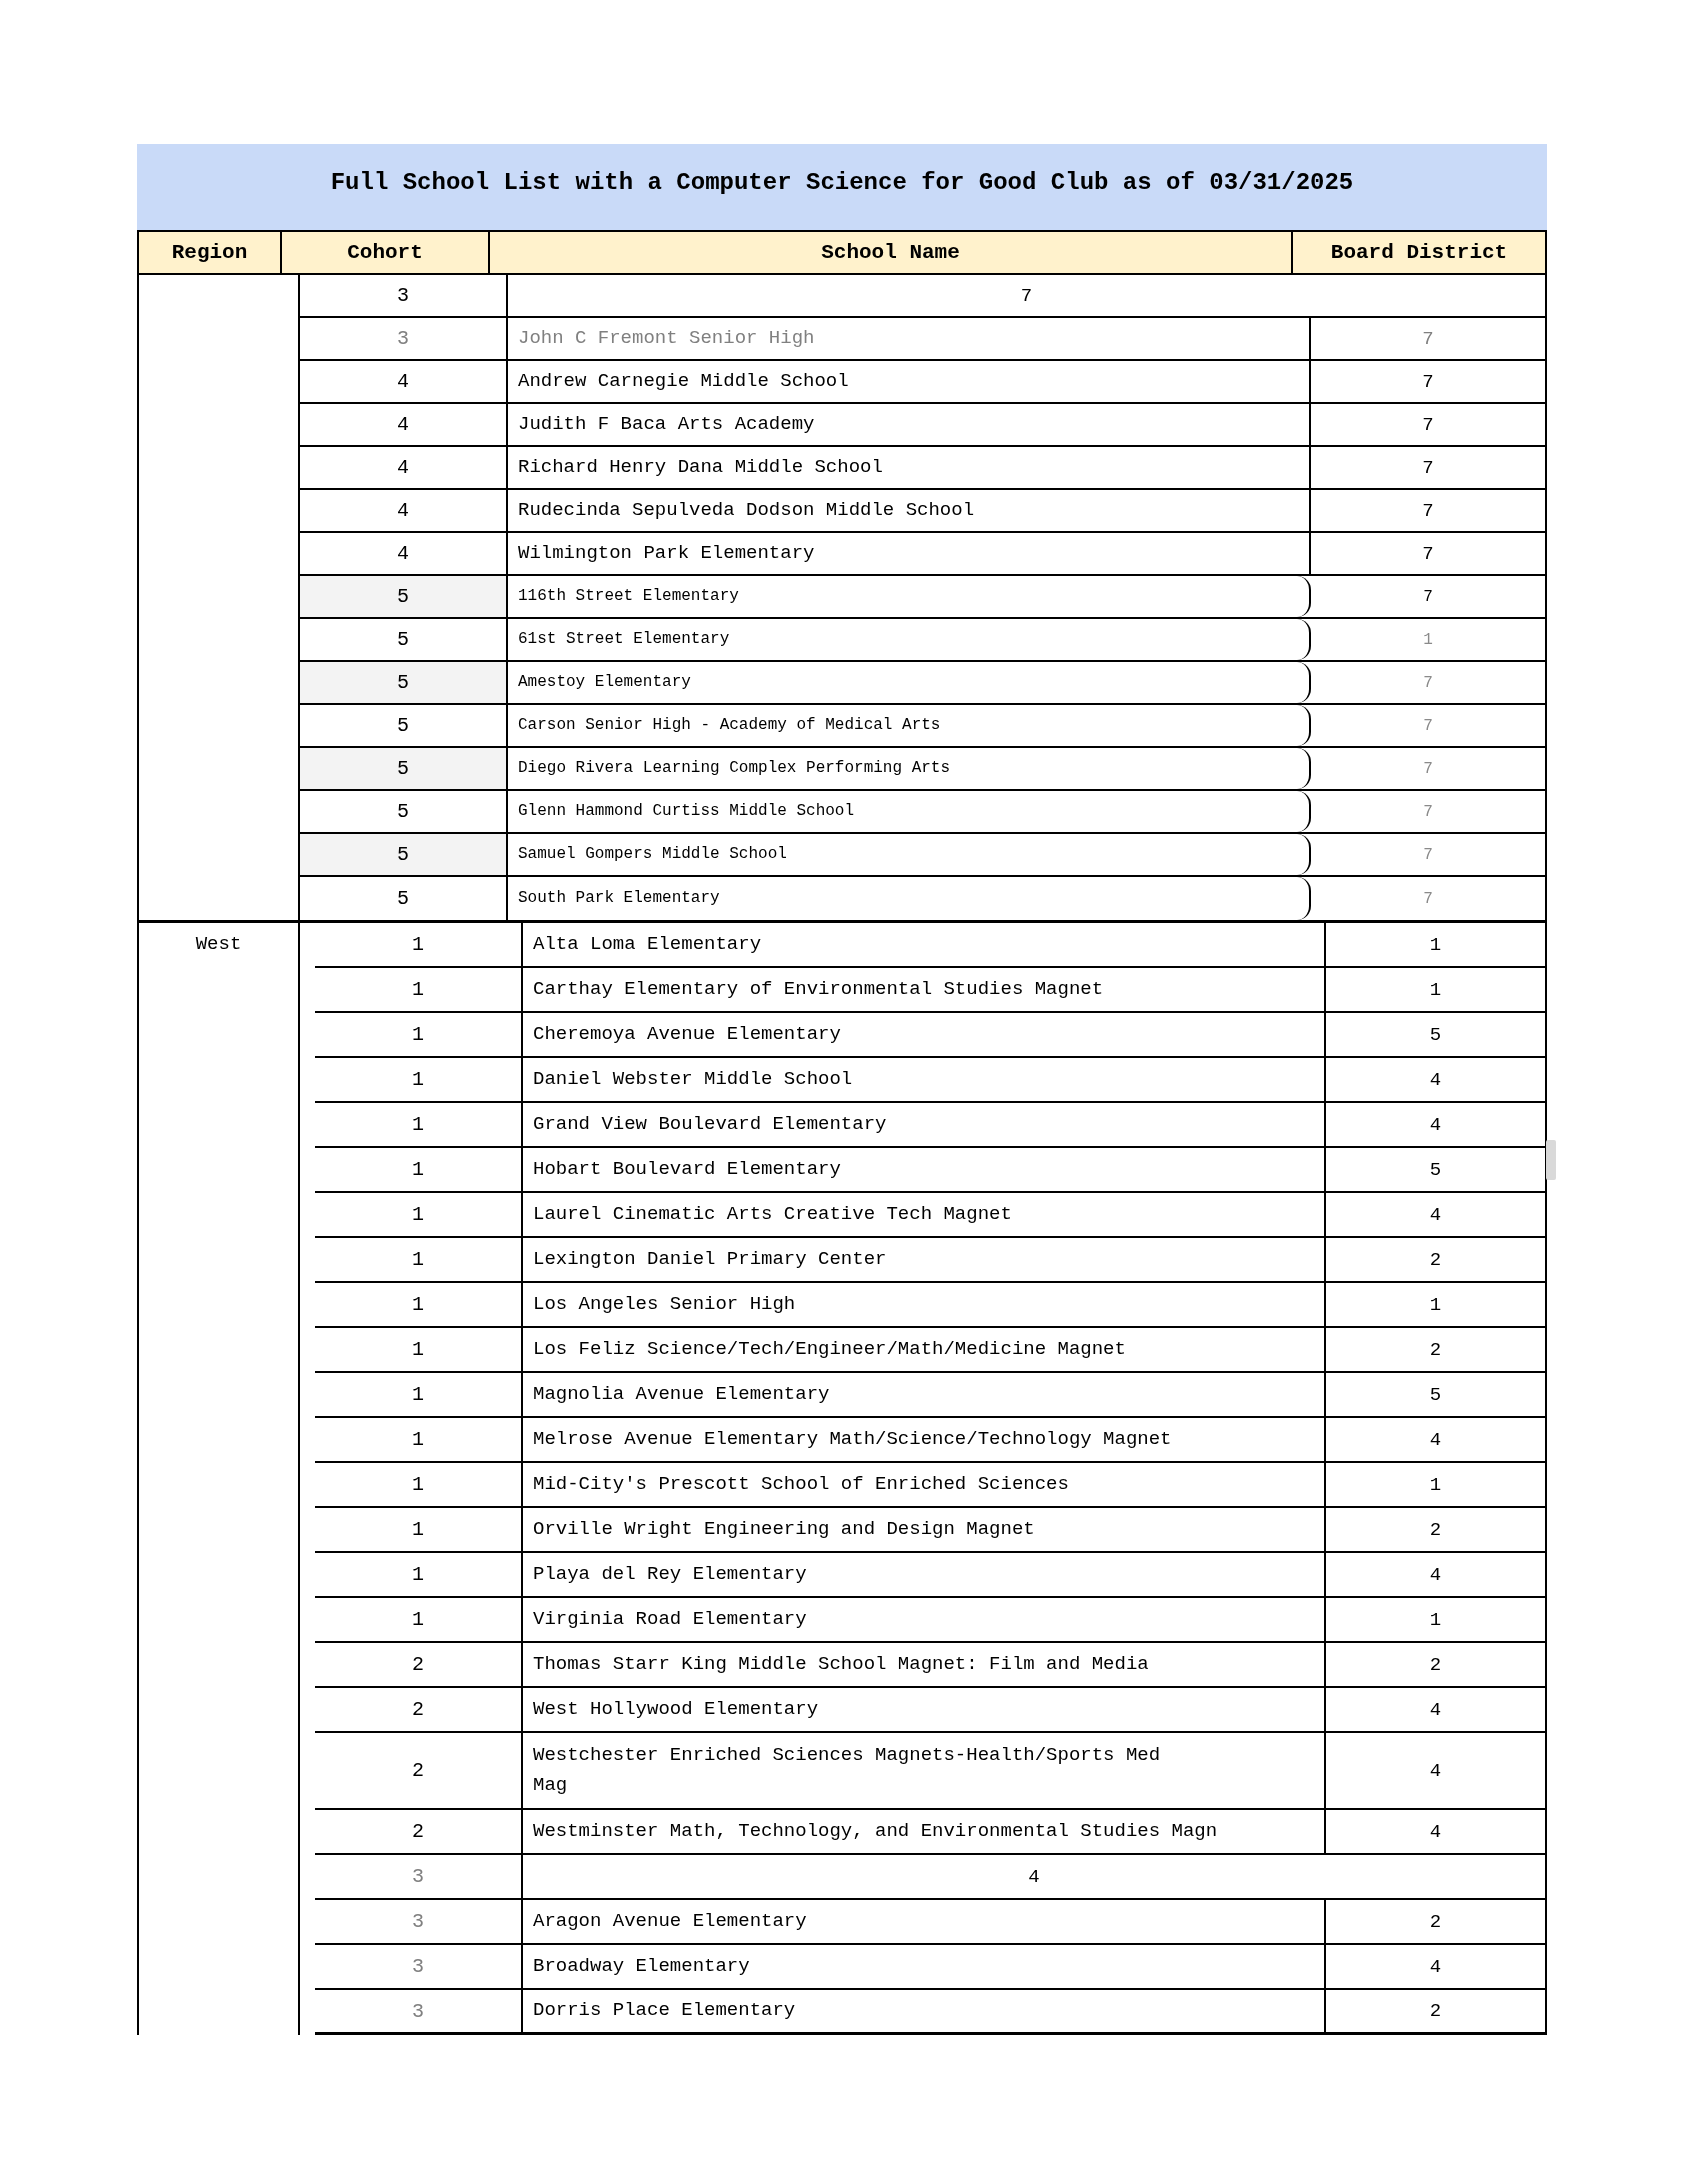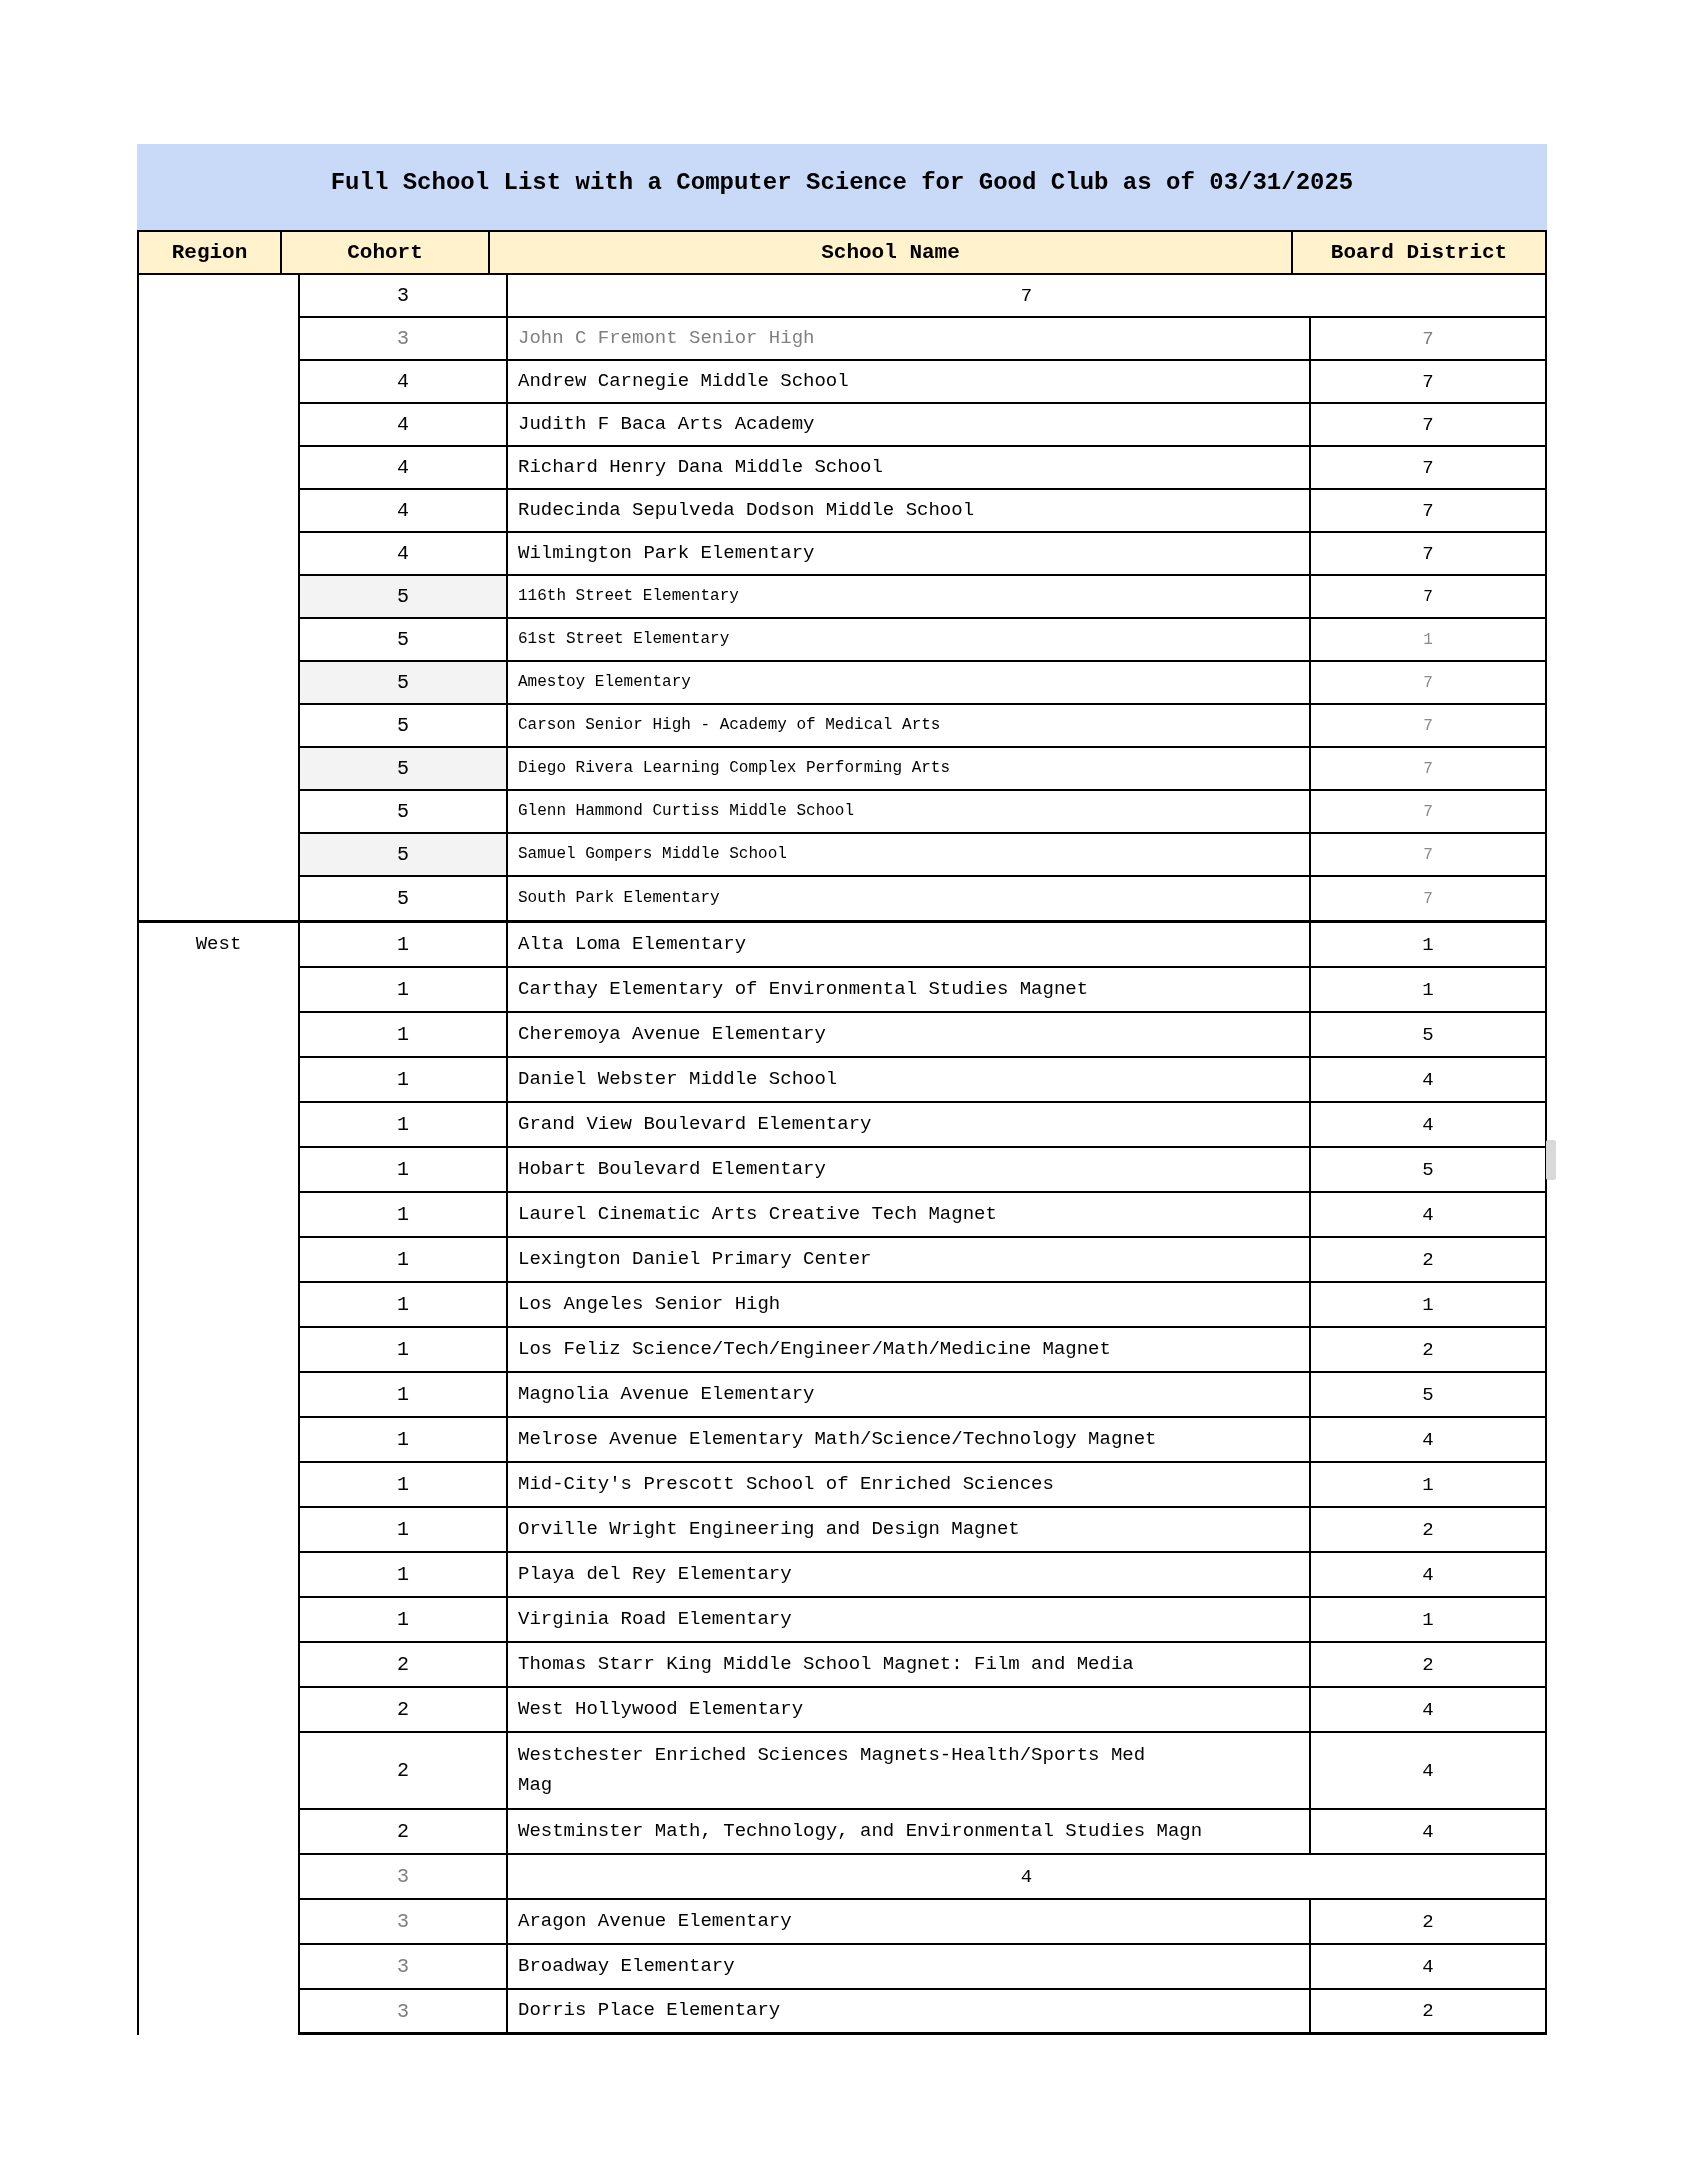--- a/index.html
+++ b/index.html
@@ -33,21 +33,21 @@
     border-bottom: 2px solid var(--border, #000);
     font-weight: bold; font-size: 21px;
   }
   .hcell { display:flex; align-items:center; justify-content:center; border-right: 2px solid var(--border,#000); }
   .hcell.h-region { width: 143px; }
   .hcell.h-cohort { width: 208px; }
   .hcell.h-school { width: 803px; }
   .hcell.h-board  { flex: 1; border-right: none; }
 
   .group { display: flex; }
-  .group + .group { border-top: 3px solid var(--border,#000); }
+  .group + .group { border-top: 3px solid var(--border,#000); gap: 15px; }
   .region-cell {
     width: 161px;
     border-right: 2px solid var(--border,#000);
     display: flex; justify-content: center; align-items: flex-start;
     padding-top: 10px;
     font-size: 19px;
   }
   .rows { flex: 1; display: flex; flex-direction: column; }
   .row { display: flex; height: 45px; border-bottom: 2px solid var(--border,#000); }
   .g1 .row { height: 43px; }
@@ -64,21 +64,21 @@
     width: 803px; border-right: 2px solid var(--border,#000);
     display:flex; align-items:center;
     padding-left: 10px;
     font-size: 19px;
     overflow: hidden;
     white-space: pre-line;
     line-height: 1.55;
   }
   .board { flex: 1; display:flex; align-items:center; justify-content:center; font-size: 19px; }
 
-  .row.small  .school { font-size: 16px; }
+  .row.small  .school { font-size: 16px; border-radius: 14px; }
   .row.muted  { color: var(--muted, #808080); }
   .row.shaded .cohort { background: var(--shaded, #f3f3f3); }
   .row.board-muted .board { color: #8a8a8a; font-size: 16px; font-weight: normal; }
   .row.board-small .board { font-size: 16px; }
   .row.cohort-muted .cohort { color: var(--muted, #808080); }
 
   .left-tail { position:absolute; left:137px; top:2018px; width:2px; height:8px; background: var(--border,#000); }
   .edge-artifact { position:absolute; left:1546px; top:1140px; width:10px; height:40px; background: var(--artifact,#d9d9d9); border-radius:2px; }
 </style>
 </head>

